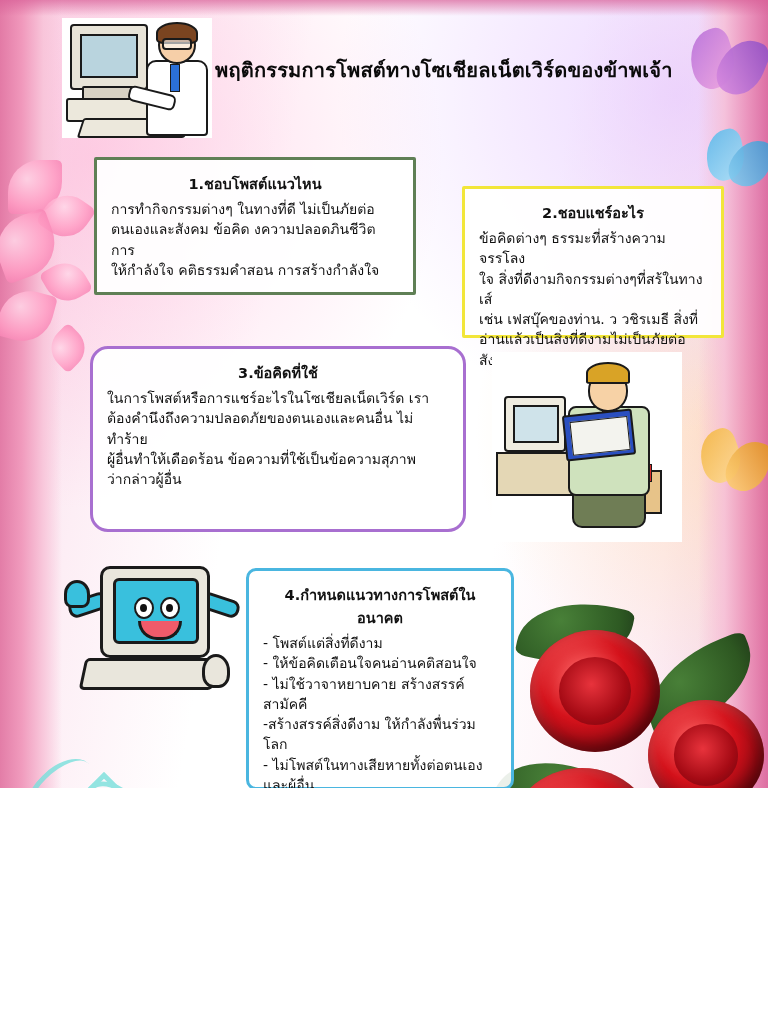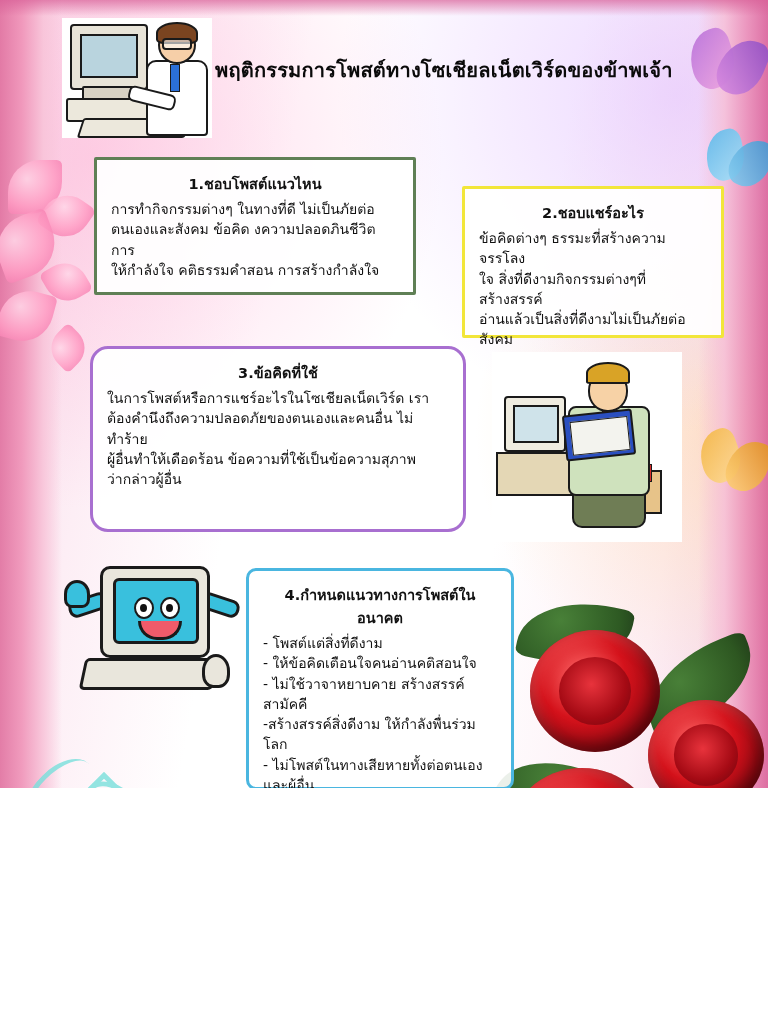--- a/index.html
+++ b/index.html
@@ -572,21 +572,22 @@
       <span class="line">การทำกิจกรรมต่างๆ ในทางที่ดี ไม่เป็นภัยต่อ</span>
       <span class="line">ตนเองและสังคม ข้อคิด งความปลอดภินชีวิตการ</span>
       <span class="line">ให้กำลังใจ คติธรรมคำสอน การสร้างกำลังใจ</span>
     </div>
   </div>
 
   <div class="box" id="box2">
     <div class="title">2.ชอบแชร์อะไร</div>
     <div class="body">
       <span class="line">ข้อคิดต่างๆ ธรรมะที่สร้างความจรรโลง</span>
-      <span class="line">ใจ สิ่งที่ดีงามกิจกรรมต่างๆที่สร้างสรรค์</span>
+      <span class="line">ใจ สิ่งที่ดีงามกิจกรรมต่างๆที่สร้ในทางเส์</span>
+      <span class="line">เช่น เฟสบุ๊คของท่าน. ว วชิรเมธี สิ่งที่</span>
       <span class="line">อ่านแล้วเป็นสิ่งที่ดีงามไม่เป็นภัยต่อ</span>
       <span class="line">สังคม</span>
     </div>
   </div>
 
   <div class="scene2">
     <div class="s2-monitor">
         <div class="s2-monitor-screen"></div>
       </div>
     <div class="s2-desk"></div>

